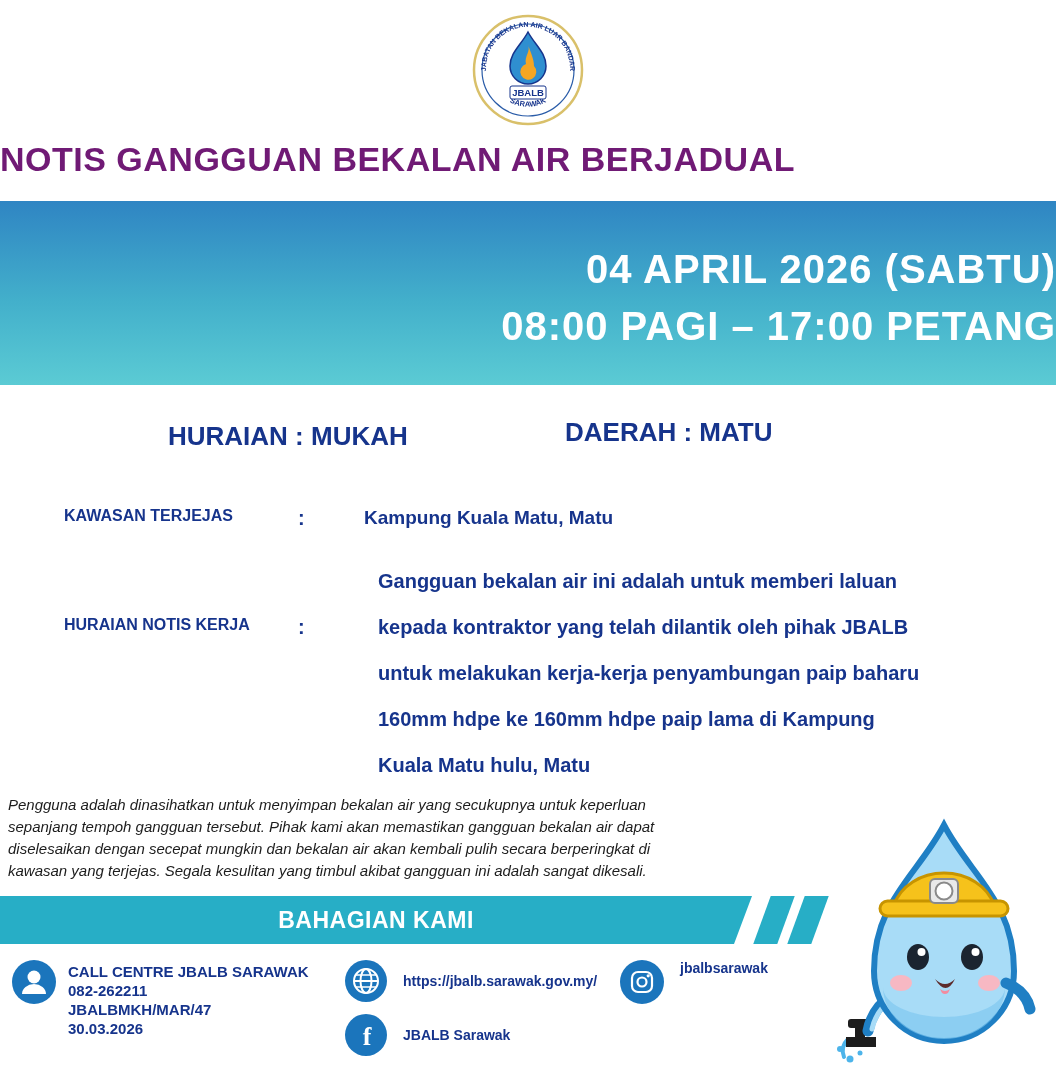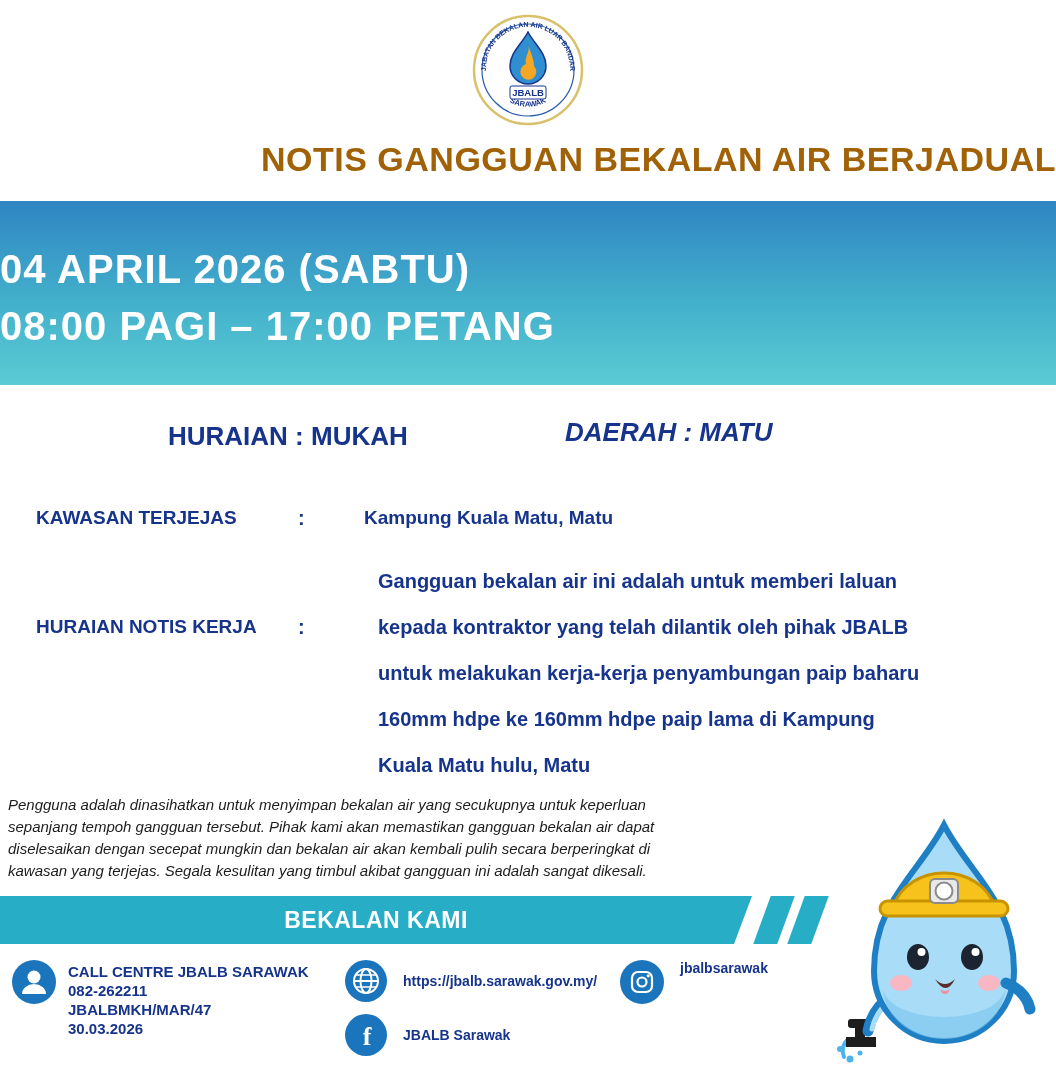--- a/index.html
+++ b/index.html
@@ -11,57 +11,57 @@
     color:#16348c;
   }
   .page { position:relative; width:100%; height:100%; }
 
   
   .logo-wrap { display:flex; justify-content:center; padding-top:14px; }
 
   
   .main-title {
     margin-top:14px;
-    text-align:right;
+    text-align:left;
     font-size:34px;
     font-weight:bold;
-    color:#a16207;
+    color:#701a75;
     letter-spacing:0.5px;
   }
 
   
   .schedule-banner {
     margin-top:22px;
     width:100%;
     height:184px;
     background:linear-gradient(180deg,#2f85c3 0%, #43b0cb 55%, #5bcbd4 100%);
     color:#ffffff;
-    text-align:left;
+    text-align:right;
     padding-top:40px;
   }
   .schedule-banner .line {
     font-size:40px;
     font-weight:bold;
     line-height:57px;
     letter-spacing:1px;
   }
 
   
   .region-row { position:relative; height:34px; margin-top:32px; font-weight:bold; font-size:26px; }
   .region-row .bahagian { position:absolute; left:168px; top:4px; }
-  .region-row .daerah   { position:absolute; left:565px; top:0;font-style:italic; }
+  .region-row .daerah   { position:absolute; left:565px; top:0; }
 
   
   .info-row {
     display:grid;
     grid-template-columns:262px 66px auto;
     padding-left:36px;
   }
   .info-row.kawasan { margin-top:56px; font-size:20px; }
-  .info-row .label { font-weight:bold; font-size:19px; }
+  .info-row .label { font-weight:bold; font-size:16px;margin-left:28px; }
   .info-row .colon { font-weight:bold; font-size:20px; }
   .info-row.kawasan .value { font-weight:bold; font-size:19px; padding-left:0px; }
 
   .info-row.huraian { margin-top:28px; }
   .info-row.huraian .label,
   .info-row.huraian .colon { padding-top:58px; }
   .info-row.huraian .value {
     font-weight:bold;
     font-size:20px;
     line-height:46px;
@@ -173,21 +173,21 @@
 Kuala Matu hulu, Matu</div>
   </div>
 
   <p class="disclaimer">Pengguna adalah dinasihatkan untuk menyimpan bekalan air yang secukupnya untuk keperluan
 sepanjang tempoh gangguan tersebut. Pihak kami akan memastikan gangguan bekalan air dapat
 diselesaikan dengan secepat mungkin dan bekalan air akan kembali pulih secara berperingkat di
 kawasan yang terjejas. Segala kesulitan yang timbul akibat gangguan ini adalah sangat dikesali.</p>
 
   <div class="contact-banner">
     <div class="bar-main">
-      <span>BEKALAN KAMI</span>
+      <span>BAHAGIAN KAMI</span>
     </div>
     <div class="stripe s1"></div>
     <div class="stripe s2"></div>
   </div>
 
   <div class="footer">
 
     <div class="cc-block">
       <div class="icon-circle" style="width:44px;height:44px;">
         <svg width="44" height="44" viewBox="0 0 44 44">

